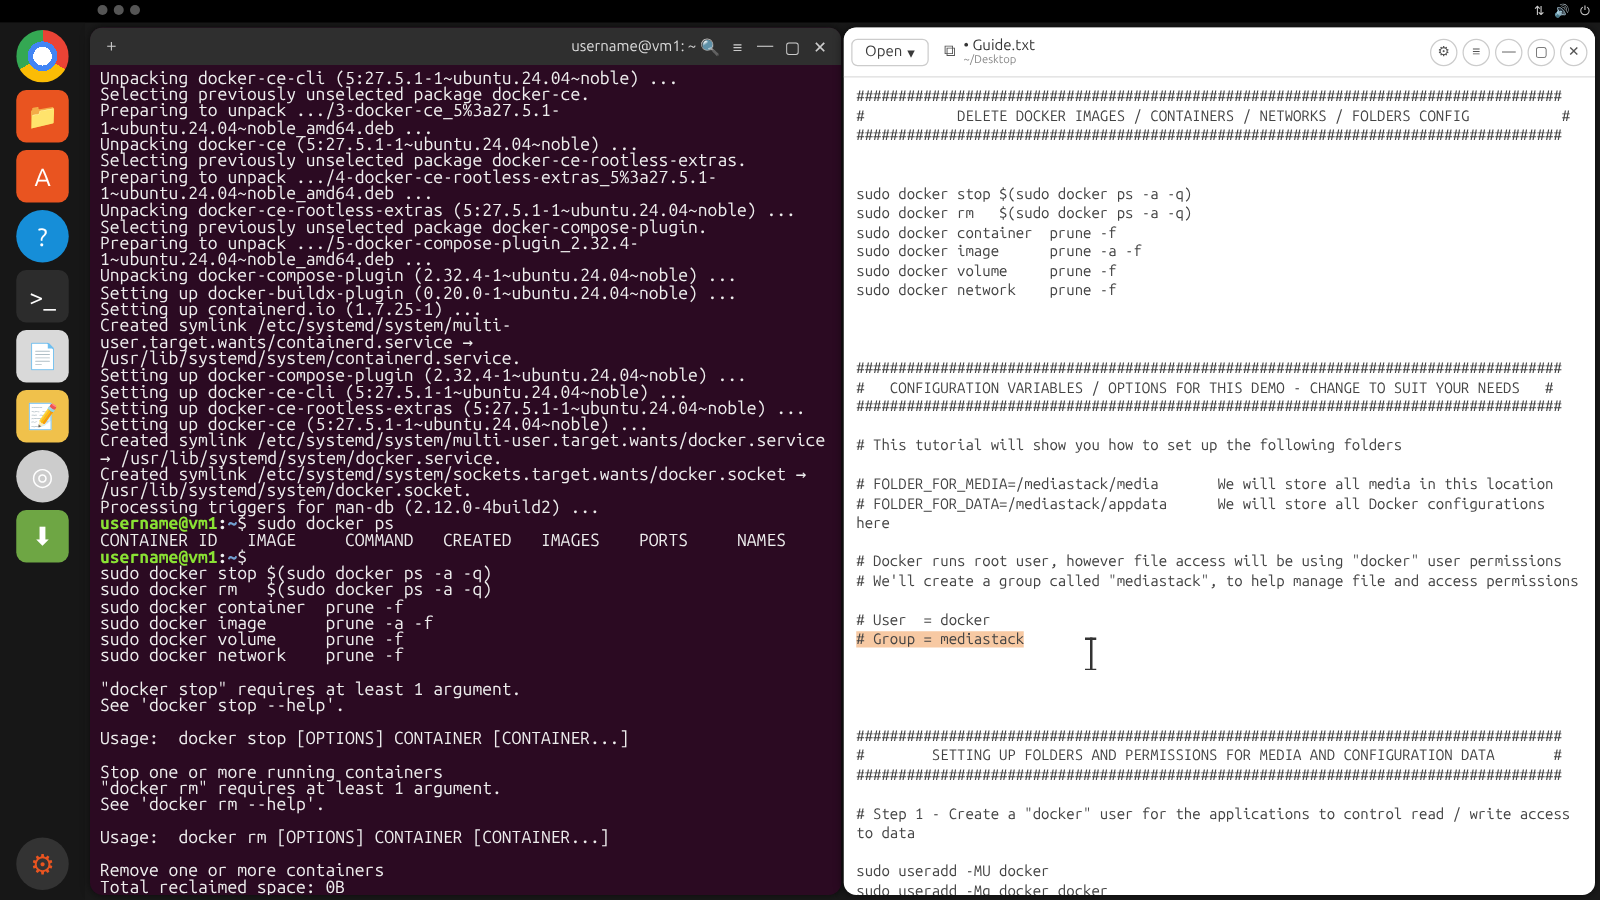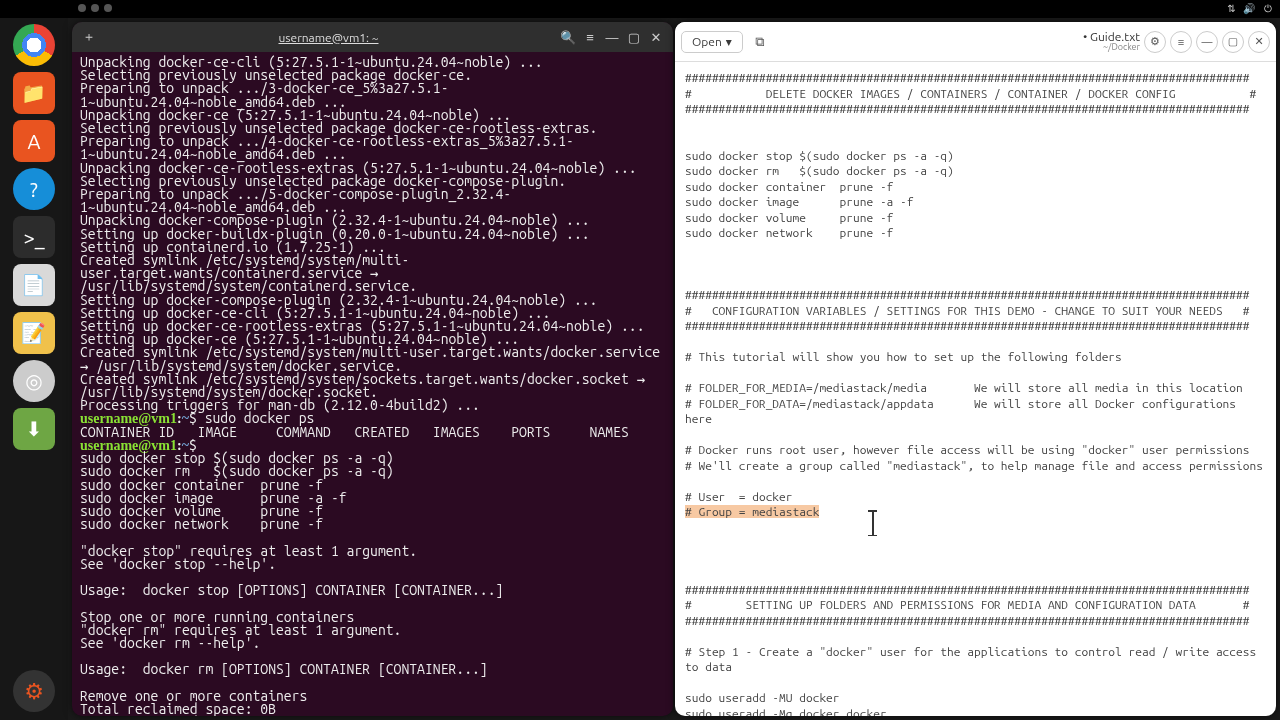--- a/index.html
+++ b/index.html
@@ -61,40 +61,40 @@
   height: 30px; background: #2f2f2f; color: #ddd;
   display: flex; align-items: center; padding: 0 6px;
   font-size: 12px; flex-shrink:0;
 }
 .titlebar.light { background: #fff; color: #3a3a3a; border-bottom: 1px solid #ddd; height: 40px; }
 .titlebar .tb-btn {
   width: 22px; height: 22px; border-radius: 4px;
   display: flex; align-items: center; justify-content: center;
   cursor: pointer; color: #ccc; font-size: 13px;
 }
-.titlebar .title-center { flex: 1; text-align: center; text-decoration: underline; }
+.titlebar .title-center { flex: 1; text-align: right; }
 .titlebar.light .open-btn {
   border: 1px solid #ccc; border-radius: 5px; padding: 3px 10px;
   font-size: 12px; display:flex; align-items:center; gap:4px;
 }
-.titlebar.light .title-wrap { flex:1; text-align:right; line-height:1.1; }
+.titlebar.light .title-wrap { flex:1; text-align:left; line-height:1.1; }
 .titlebar.light .title-wrap .fn { font-size:12px; color:#333; }
 .titlebar.light .title-wrap .fn::before { content:"• "; }
 .titlebar.light .title-wrap .path { font-size:9px; color:#888; }
 .titlebar.light .ctl {
   width:22px;height:22px;border-radius:50%;border:1px solid #ccc;
   display:flex;align-items:center;justify-content:center;
   font-size:11px;color:#555;margin-left:4px;cursor:pointer;
 }
 .terminal-body {
   flex: 1; padding: 4px 8px; overflow: hidden;
   font-family: "Ubuntu Mono", monospace; font-size: 14px;
   line-height: 13.2px; color: #eee; white-space: pre-wrap;
 }
-.terminal-body .prompt { color: #8ae234; font-weight: bold; font-family: Liberation Serif, serif; }
+.terminal-body .prompt { color: #8ae234; font-weight: bold; }
 .editor-body {
   flex: 1; padding: 8px 10px; overflow: hidden;
   font-family: "Ubuntu Mono", monospace; font-size: 12px;
   line-height: 15.5px; color: #444; white-space: pre-wrap;
   position: relative;
 }
 .editor-body .hl { background: #f7c9a3; }
 .text-cursor {
   position: absolute; width: 1.5px; height: 26px; background: #333;
 }
@@ -194,44 +194,44 @@
 
   <div class="window">
     <div class="titlebar light">
       <div class="open-btn">
         <span>Open</span>
         <span>▾</span>
       </div>
       <div class="tb-btn" style="margin-left:6px;color:#555">⧉</div>
       <div class="title-wrap">
         <div class="fn">Guide.txt</div>
-        <div class="path">~/Docker</div>
+        <div class="path">~/Desktop</div>
       </div>
       <div class="ctl">⚙</div>
       <div class="ctl">≡</div>
       <div class="ctl">—</div>
       <div class="ctl">▢</div>
       <div class="ctl">✕</div>
     </div>
     <div class="editor-body"><span>####################################################################################</span>
-<span>#           DELETE DOCKER IMAGES / CONTAINERS / CONTAINER / DOCKER CONFIG           #</span>
+<span>#           DELETE DOCKER IMAGES / CONTAINERS / NETWORKS / FOLDERS CONFIG           #</span>
 <span>####################################################################################</span>
 
 
 <span>sudo docker stop $(sudo docker ps -a -q)
 sudo docker rm   $(sudo docker ps -a -q)
 sudo docker container  prune -f
 sudo docker image      prune -a -f
 sudo docker volume     prune -f
 sudo docker network    prune -f</span>
 
 
 
 <span>####################################################################################</span>
-<span>#   CONFIGURATION VARIABLES / SETTINGS FOR THIS DEMO - CHANGE TO SUIT YOUR NEEDS   #</span>
+<span>#   CONFIGURATION VARIABLES / OPTIONS FOR THIS DEMO - CHANGE TO SUIT YOUR NEEDS   #</span>
 <span>####################################################################################</span>
 
 <span># This tutorial will show you how to set up the following folders</span>
 
 <span># FOLDER_FOR_MEDIA=/mediastack/media       We will store all media in this location
 # FOLDER_FOR_DATA=/mediastack/appdata      We will store all Docker configurations here</span>
 
 <span># Docker runs root user, however file access will be using "docker" user permissions
 # We'll create a group called "mediastack", to help manage file and access permissions</span>
 

